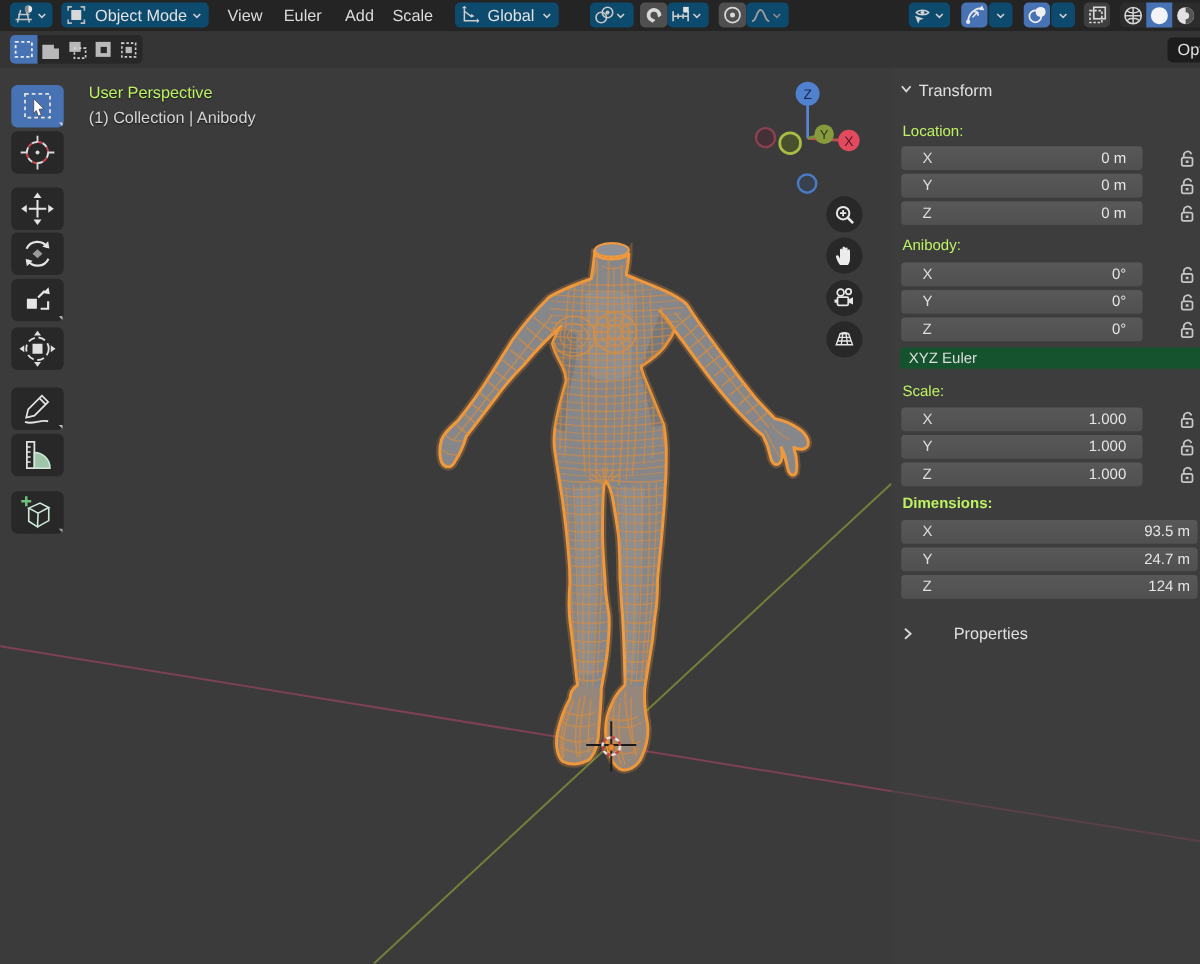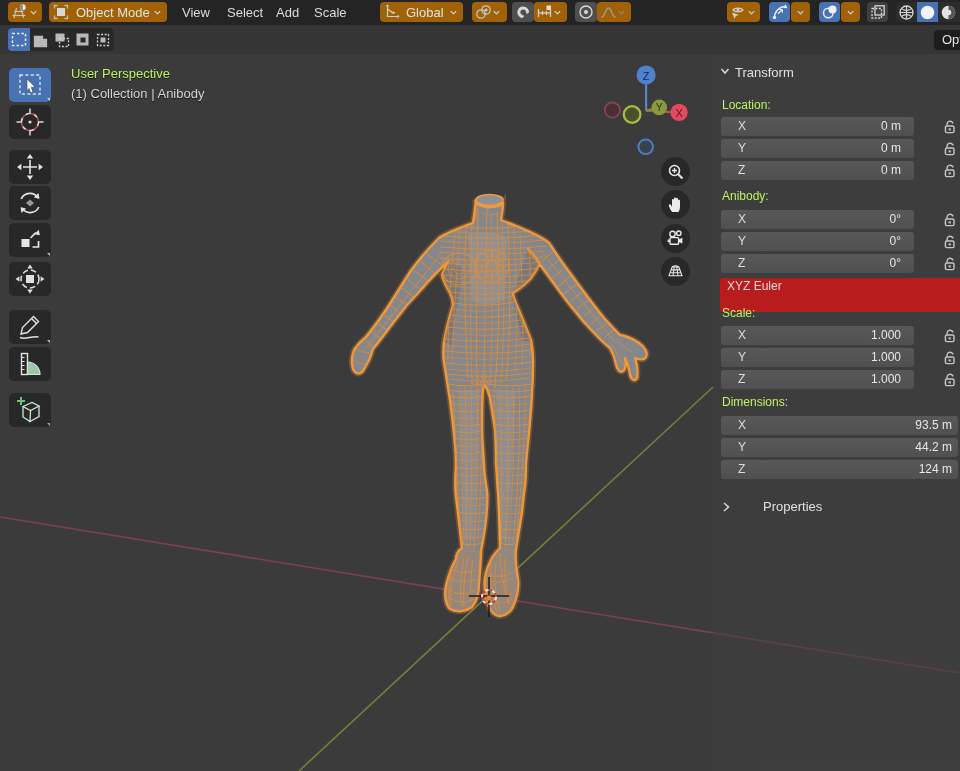--- a/index.html
+++ b/index.html
@@ -2,21 +2,21 @@
 <html><head>
 <meta charset="utf-8">
 <style>
 * { margin:0; padding:0; box-sizing:border-box; }
 html,body { width:960px; height:771px; overflow:hidden; background:#3b3b3b;
   font-family:"Liberation Sans", sans-serif; }
 .abs { position:absolute; }
 #stage { position:relative; width:960px; height:771px; overflow:hidden; }
 
 #hdr { position:absolute; left:0; top:0; width:960px; height:25px; background:#242424; }
-.hbtn { position:absolute; top:2px; height:20px; background:#a16207; border-radius:4px;
+.hbtn { position:absolute; top:2px; height:20px; background:#0c4a6e; border-radius:4px;
   display:flex; align-items:center; }
 .menu { position:absolute; top:0; height:25px; line-height:25px; color:#dcdcdc;
   font-size:13px; }
 .chev { width:9px; height:9px; }
 
 #row2 { position:absolute; left:0; top:25px; width:960px; height:29px; background:#353535; }
 
 .tbtn { position:absolute; left:9px; width:42px; height:34px; background:#272727f0;
   border-radius:5px; }
 .tbtn.sel { background:#4772b3; }
@@ -349,25 +349,25 @@
             <path d="M4.5 14.5 H1.5 V11.5"></path>
       </g>
       <rect x="4" y="4" width="8" height="8" fill="#d8d8d8"></rect>
     </svg>
     <span style="margin-left:7px;font-size:13px;color:#e2e2e2;">Object Mode</span>
     <svg class="chev" style="position:absolute;right:5px" viewBox="0 0 10 10">
           <path d="M2 3.5 L5 6.5 L8 3.5" stroke="#cfcfcf" stroke-width="1.4" fill="none"></path>
         </svg>
   </div>
   <div class="menu" style="left:182px;">View</div>
-  <div class="menu" style="left:227px;">Select</div>
+  <div class="menu" style="left:227px;">Euler</div>
   <div class="menu" style="left:276px;">Add</div>
   <div class="menu" style="left:314px;">Scale</div>
 
-  <div class="hbtn" style="left:380px;width:83px;text-align:center;">
+  <div class="hbtn" style="left:364px;width:83px;text-align:center;">
     <svg style="margin-left:4px" width="16" height="16" viewBox="0 0 16 16">
       <g stroke="#cfcfcf" stroke-width="1.2" fill="none">
         <path d="M3.5 2.5 V12.5 H13.5"></path>
         <path d="M3.5 5 L9.5 9.5"></path>
         <path d="M2 1 L5 1 M3.5 1 L3.5 4" opacity="0"></path>
       </g>
       <path d="M1.5 2.5 L5.5 2.5 L3.5 .5 Z" fill="#cfcfcf"></path>
       <path d="M13.5 10.5 L13.5 14.5 L15.5 12.5 Z" fill="#cfcfcf" transform="rotate(0)"></path>
       <path d="M9 7 l2.6 2 -2.9 .9 z" fill="#cfcfcf"></path>
     </svg>
@@ -722,21 +722,21 @@
         </g>
       </svg>
   <svg class="lock" style="top:201px" viewBox="0 0 14 15">
         <g stroke="#c6c6c6" stroke-width="1.4" fill="none">
           <rect x="3.4" y="7" width="8.6" height="6.6" rx="1.4"></rect>
           <path d="M5 6.6 V5.4 A3.1 3.1 0 0 1 10.6 3.5 L11.2 4.4"></path>
           <rect x="6.6" y="9.4" width="2.2" height="2" fill="#c6c6c6" stroke="none"></rect>
         </g>
       </svg>
 
-  <div class="abs" style="left:7px;top:223px;width:240px;height:34px;background:#b91c1c;border-radius:3px 0 0 3px;color:#dedede;font-size:12px;line-height:17px;padding-left:7px;">XYZ Euler</div>
+  <div class="abs" style="left:7px;top:223px;width:240px;height:17px;background:#14532d;border-radius:3px 0 0 3px;color:#dedede;font-size:12px;line-height:17px;padding-left:7px;">XYZ Euler</div>
 
   <div class="plabel" style="top:251px;">Scale:</div>
   <div class="prow" style="top:271px;">
         <span class="k">X</span>
         <span class="v">1.000</span>
       </div>
   <div class="prow" style="top:293px;">
         <span class="k">Y</span>
         <span class="v">1.000</span>
       </div>
@@ -759,28 +759,28 @@
         </g>
       </svg>
   <svg class="lock" style="top:317px" viewBox="0 0 14 15">
         <g stroke="#c6c6c6" stroke-width="1.4" fill="none">
           <rect x="3.4" y="7" width="8.6" height="6.6" rx="1.4"></rect>
           <path d="M5 6.6 V5.4 A3.1 3.1 0 0 1 10.6 3.5 L11.2 4.4"></path>
           <rect x="6.6" y="9.4" width="2.2" height="2" fill="#c6c6c6" stroke="none"></rect>
         </g>
       </svg>
 
-  <div class="plabel" style="top:340px;">Dimensions:</div>
+  <div class="plabel" style="top:340px;font-weight:bold;">Dimensions:</div>
   <div class="prow wide" style="top:361px;">
         <span class="k">X</span>
         <span class="v" style="right:6px;text-align:right;">93.5 m</span>
       </div>
   <div class="prow wide" style="top:383px;">
         <span class="k">Y</span>
-        <span class="v" style="right:6px;">44.2 m</span>
+        <span class="v" style="right:6px;">24.7 m</span>
       </div>
   <div class="prow wide" style="top:405px;">
         <span class="k">Z</span>
         <span class="v" style="right:6px;">124 m</span>
       </div>
 
   <svg class="abs" style="left:8px;top:446px" width="10" height="12" viewBox="0 0 10 12">
         <path d="M3 2 L7.5 6 L3 10" stroke="#d8d8d8" stroke-width="1.5" fill="none"></path>
       </svg>
   <div class="abs" style="left:22px;top:444px;color:#e0e0e0;font-size:13px;margin-left:28px;">Properties</div>

